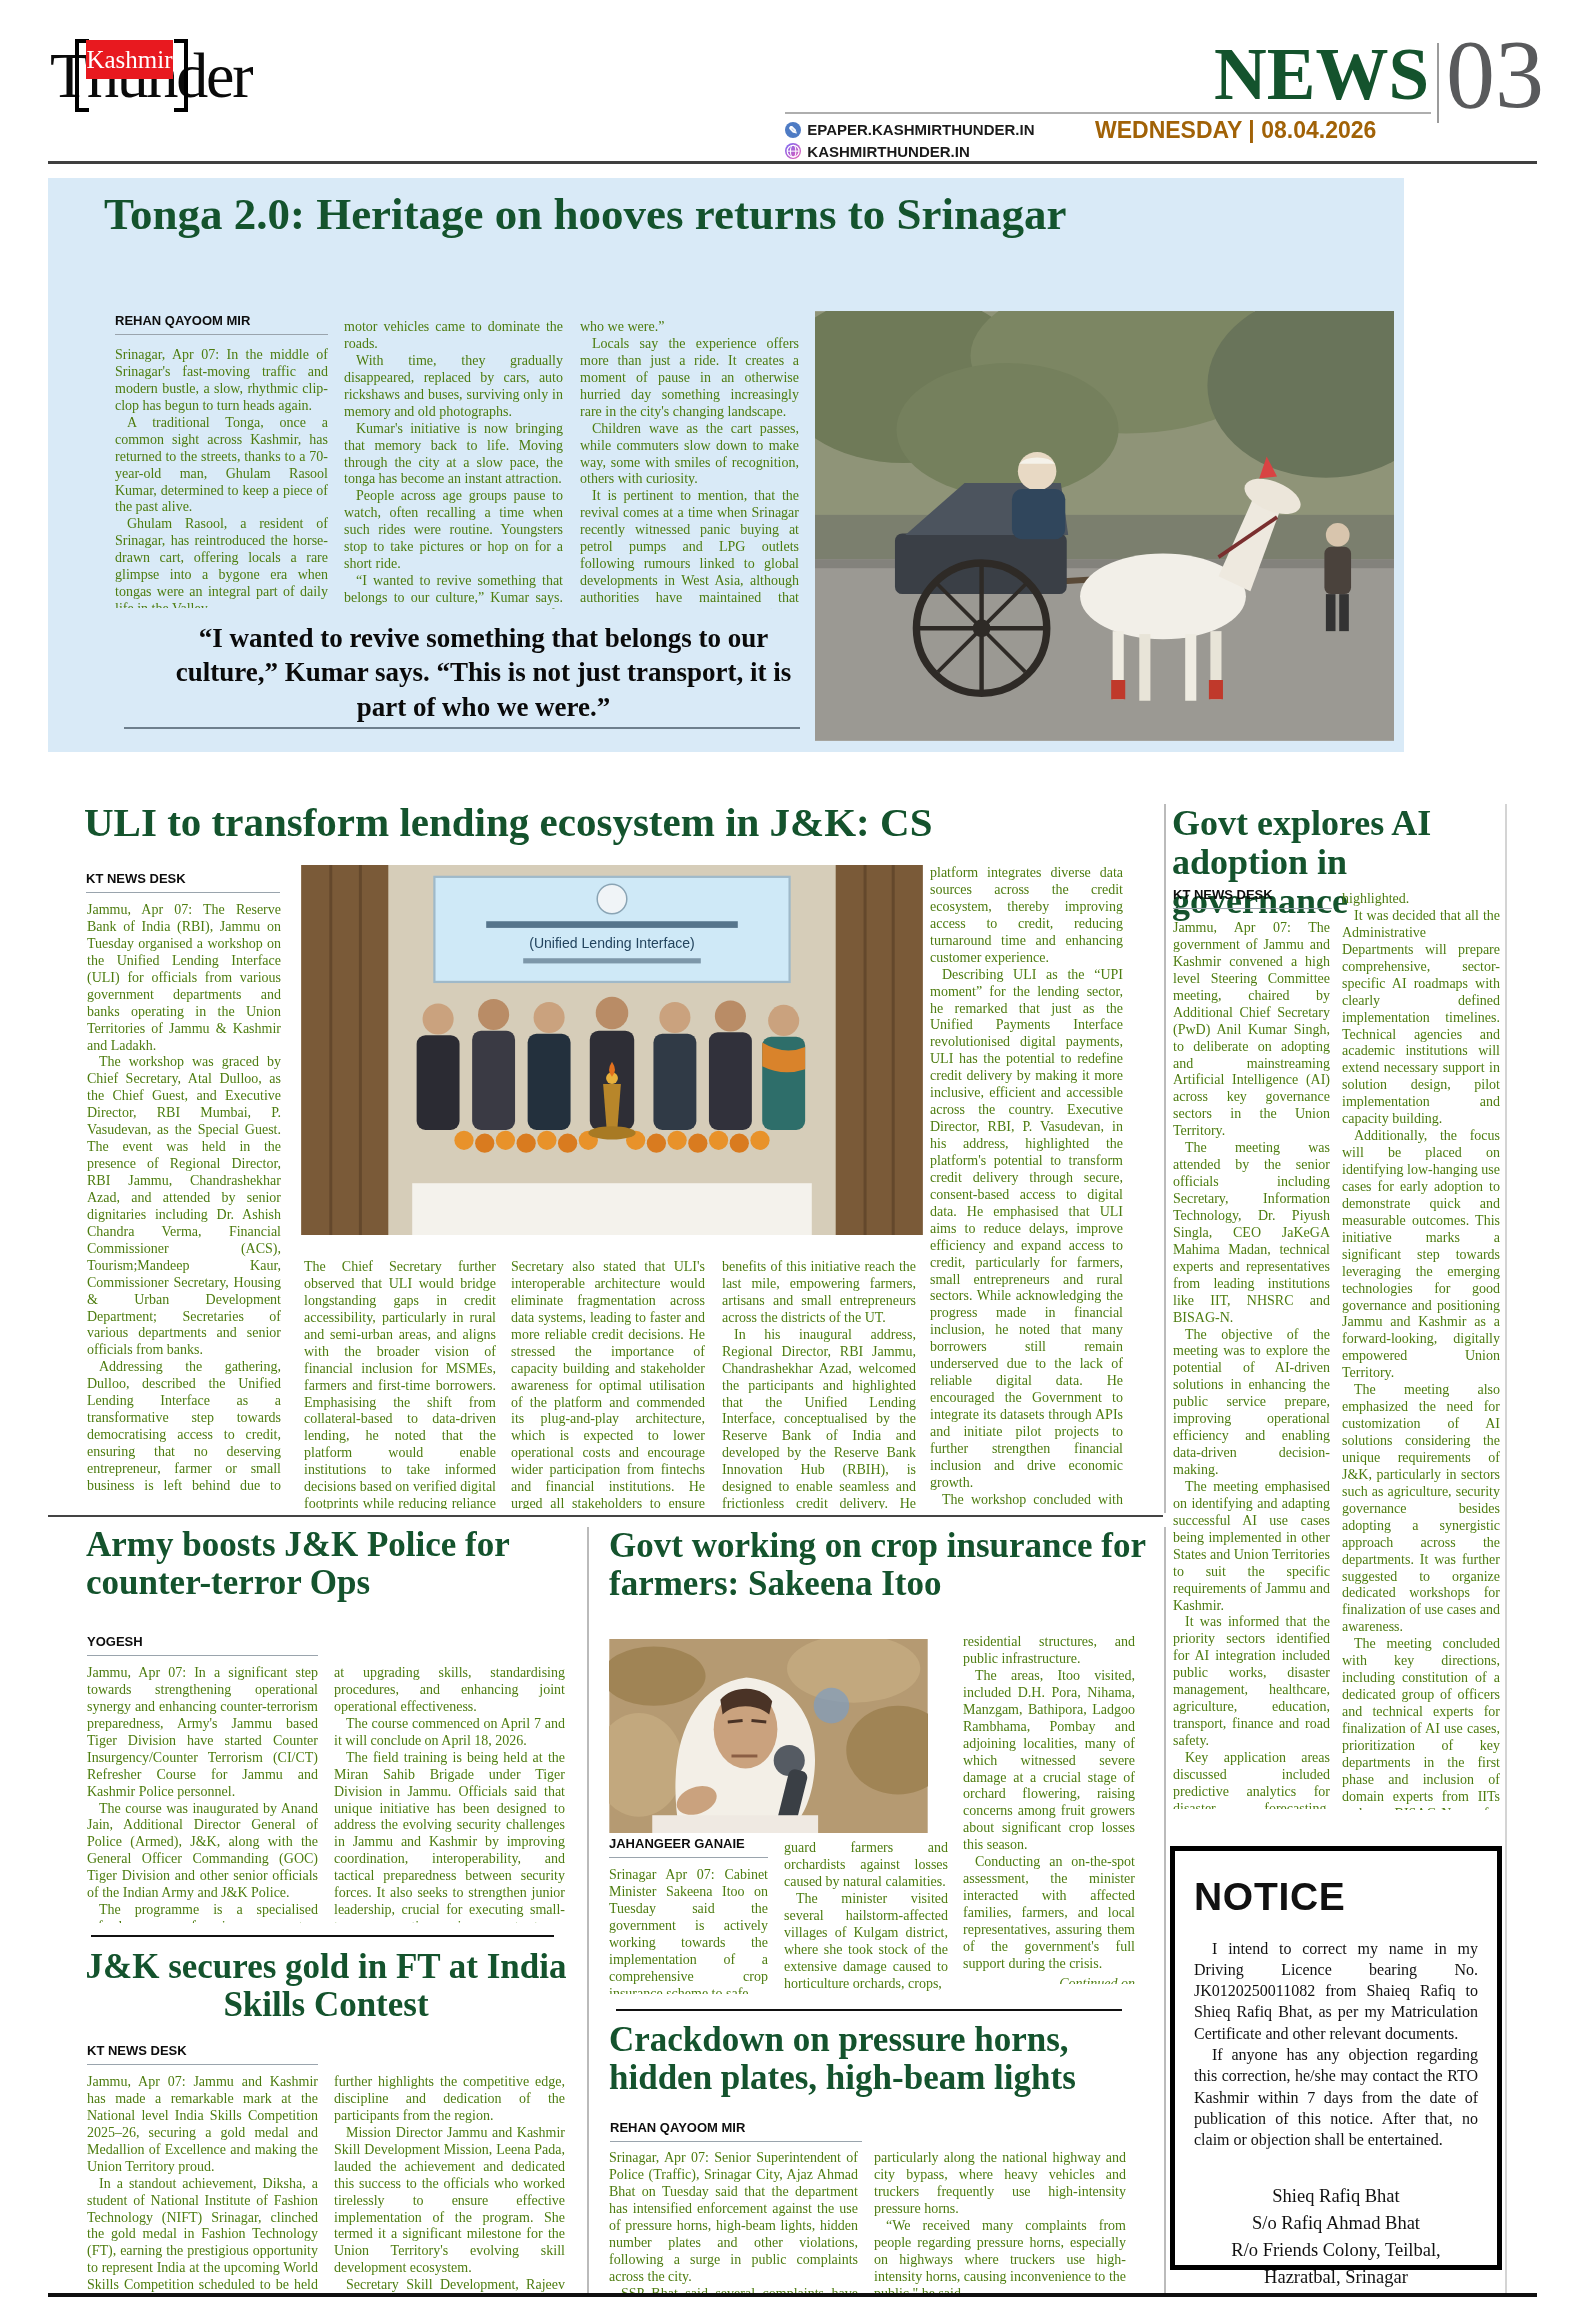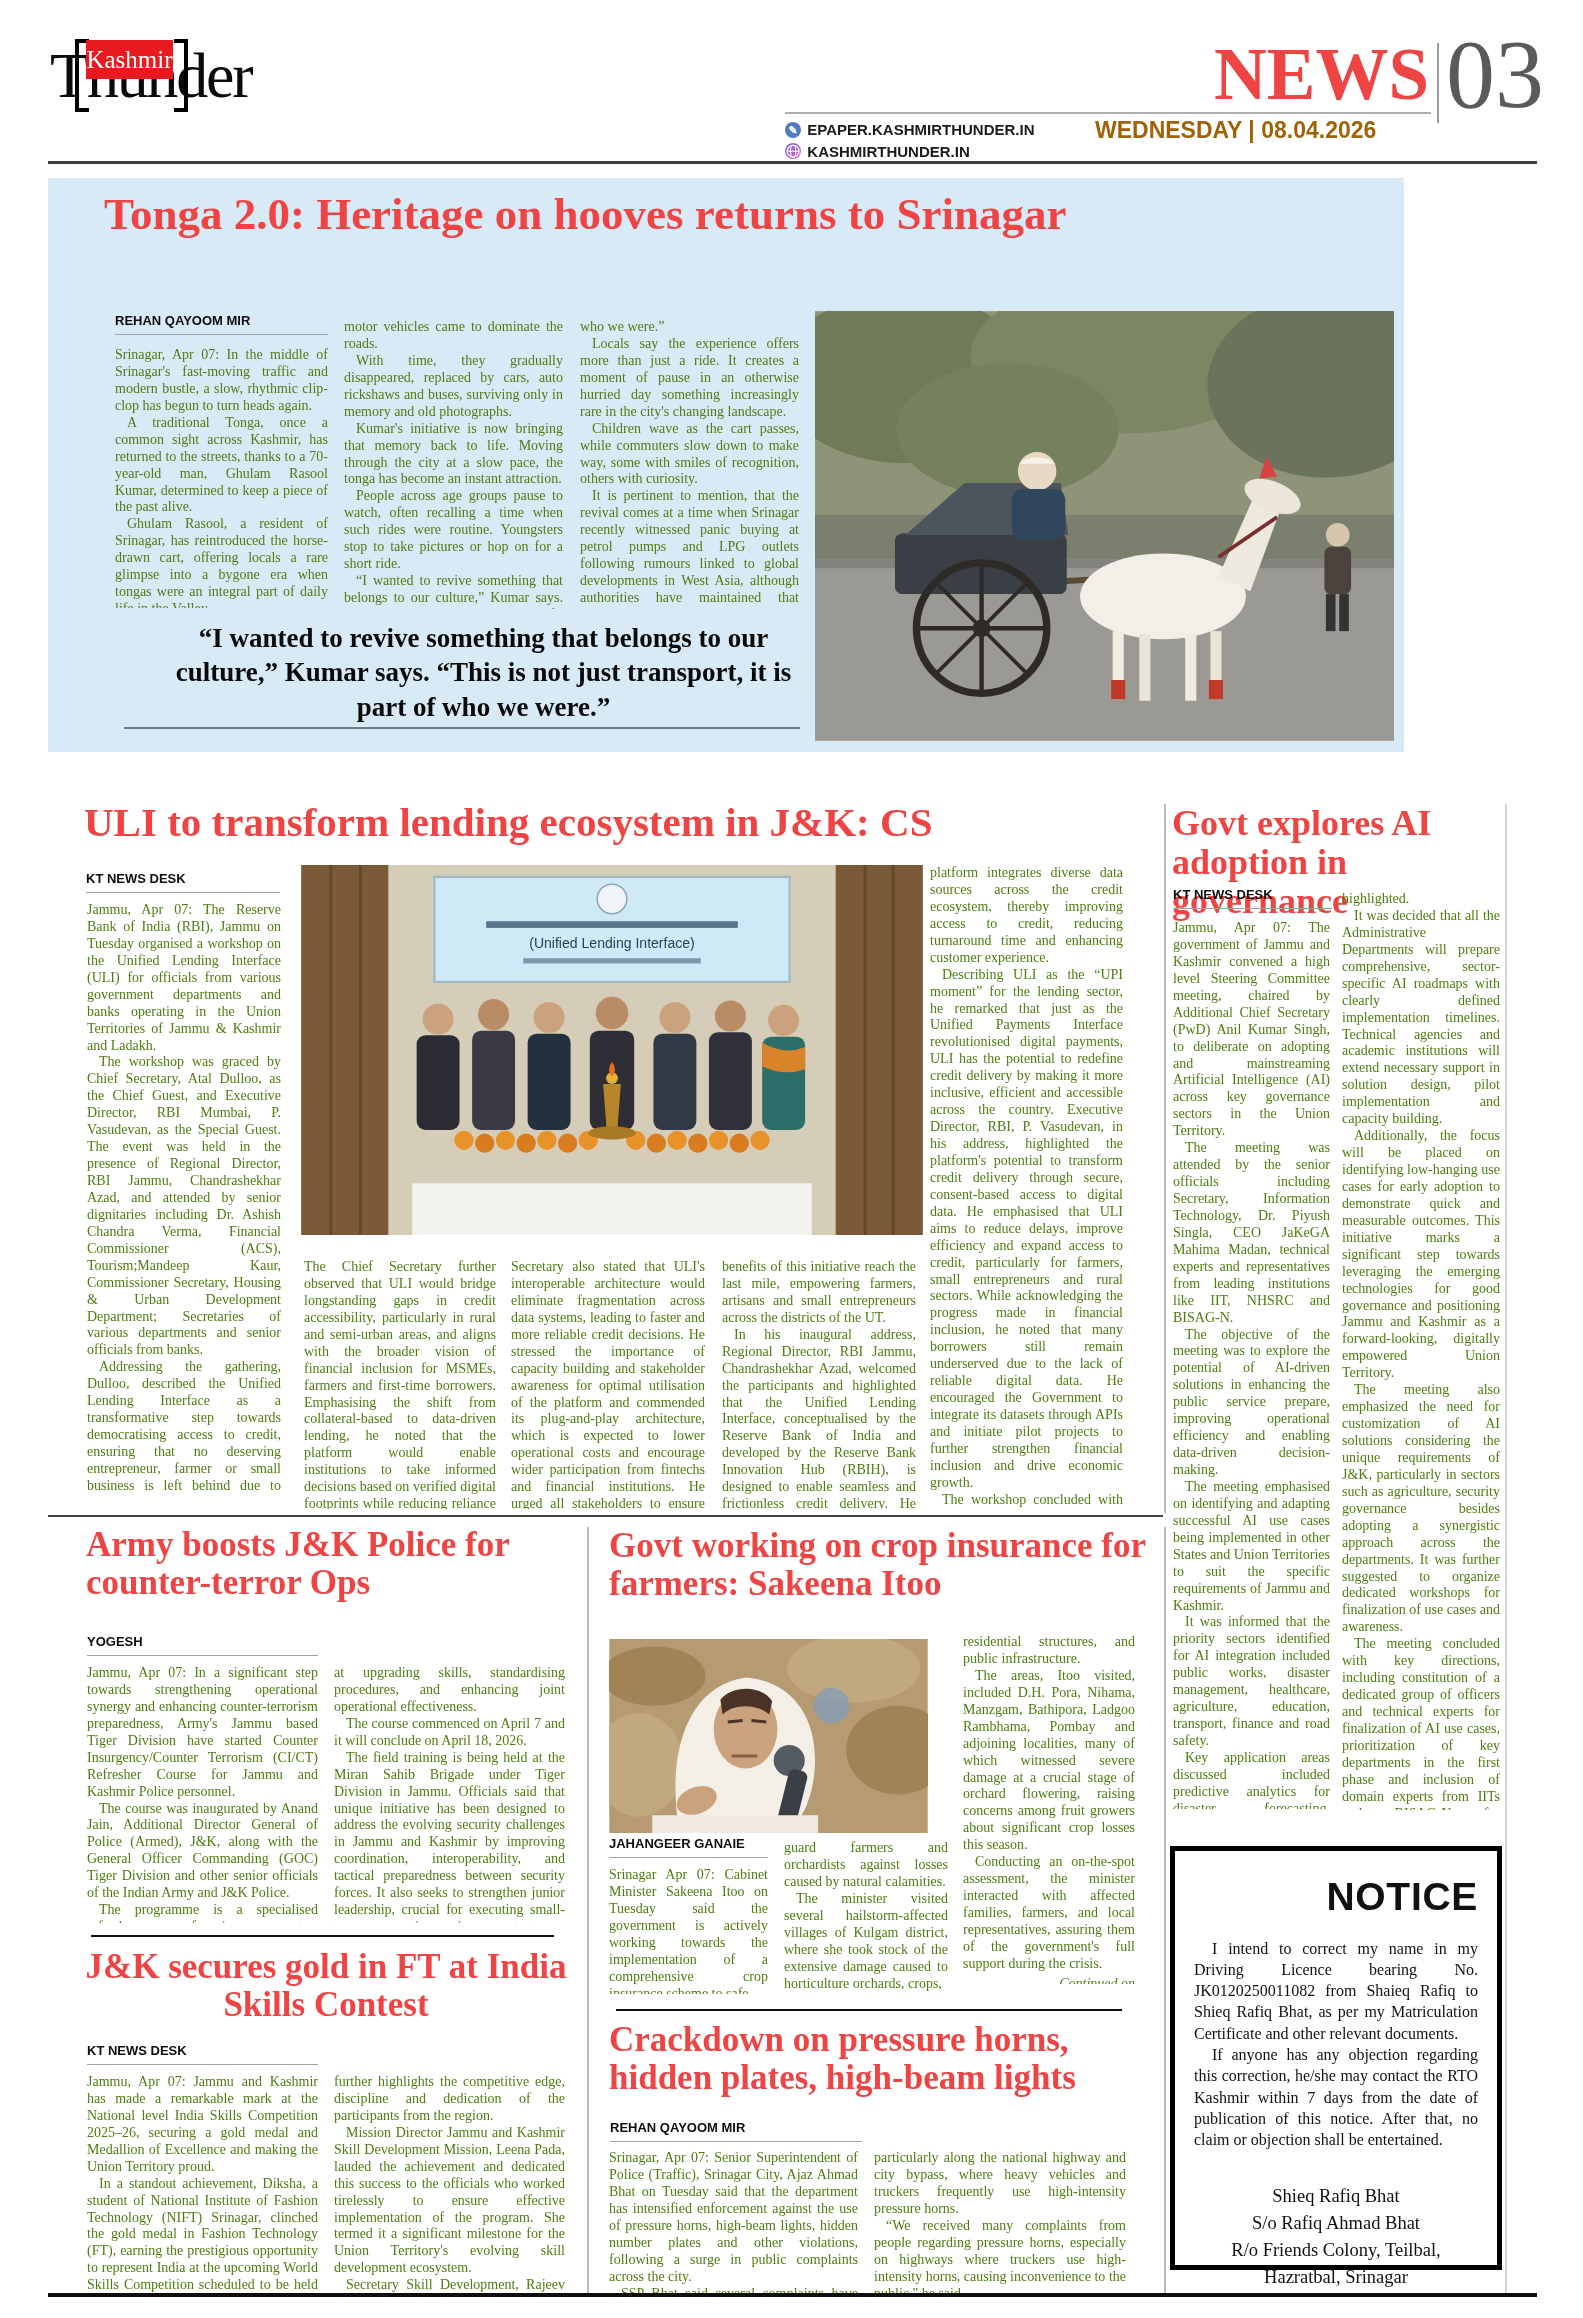--- a/index.html
+++ b/index.html
@@ -15,21 +15,21 @@
   .news-vline{left:1437px;top:43px;width:1.5px;height:80px;background:#9b9b9b;}
   .news-rule{left:785px;top:112px;width:646px;height:2.2px;background:#aeaeae;}
   .url-block{left:785px;top:119px;width:304px;font-family:"Liberation Sans",sans-serif;font-weight:bold;font-size:15px;color:#1b1b1b;}
   .url-row{display:flex;align-items:center;height:21.5px;}
   .hicon{display:inline-block;width:16.3px;height:16.3px;border-radius:50%;margin-right:6px;text-align:center;line-height:16.3px;font-size:11px;color:#fff;}
   .icon-pencil{background:#4e7bc4;}
   .icon-globe{background:linear-gradient(135deg,#7b6cf6,#e85bb0);}
   .date-line{left:1095px;top:117px;width:337px;font-family:"Liberation Sans",sans-serif;font-weight:bold;font-size:23px;color:#a16207;}
   .header-rule{left:48px;top:161px;width:1489px;height:3px;background:#3f3f3f;}
   
-  .headline{font-weight:bold;color:#ef4444;line-height:1.08;}
+  .headline{font-weight:bold;color:#14532d;line-height:1.08;}
   .byline{font-family:"Liberation Sans",sans-serif;font-weight:bold;font-size:13px;color:#0d0d0d;border-bottom:1.5px solid #9aa4ad;padding-bottom:6px;}
   .col{font-size:14px;line-height:1.21;text-align:justify;overflow:hidden;color:#4d7c0f;}
   .paras p{margin:0;text-indent:12px;}
   .paras p:first-child{text-indent:0;}
   .continued{text-align:right;font-style:italic;font-size:14px;line-height:1.2;margin-top:3px;}
   .photo{overflow:hidden;}
   .photo svg{display:block;}
   
   .tonga-bg{left:48px;top:178px;width:1356px;height:574px;background:#d9eaf7;}
   .tonga-headline{left:104px;top:190px;width:1245px;font-size:45px;text-align:left;}
@@ -54,21 +54,21 @@
   .vr2{left:587px;top:1527px;width:1.5px;height:766px;background:#bbb;}
   .vr3{left:1164px;top:1527px;width:1.5px;height:766px;background:#bbb;}
   .vr4{left:1505px;top:804px;width:1.5px;height:1489px;background:#d4d4d4;}
   
   .ai-headline{left:1172px;top:804px;width:330px;font-size:36px;}
   .ai-byline{left:1173px;top:887px;width:159px;}
   .ai-c1{left:1173px;top:920px;width:157px;height:889px;}
   .ai-c2{left:1342px;top:891px;width:158px;height:919px;}
   
   .notice-box{left:1170px;top:1846px;width:332px;height:424px;border:5.2px solid #000;background:#fff;box-sizing:border-box;padding:13.3px 19px;}
-  .notice-title{font-family:"Liberation Sans",sans-serif;font-weight:bold;font-size:39px;text-align:right;letter-spacing:0.7px;margin:10.4px 0 19px 0;}
+  .notice-title{font-family:"Liberation Sans",sans-serif;font-weight:bold;font-size:39px;text-align:left;letter-spacing:0.7px;margin:10.4px 0 19px 0;}
   .notice-body{font-size:16px;line-height:1.33;text-align:justify;}
   .notice-body p{margin:0;text-indent:18px;}
   .notice-sig{margin-top:33px;font-size:18.5px;line-height:1.45;text-align:center;}
   .notice-sig p{margin:0;text-indent:0;}
   
   .army-headline{left:86px;top:1526px;width:493px;font-size:35px;}
   .army-byline{left:87px;top:1634px;width:231px;}
   .army-c1{left:87px;top:1665px;width:231px;height:258px;}
   .army-c2{left:334px;top:1665px;width:231px;height:258px;}
   .mid-divider1{left:91px;top:1935px;width:463px;height:2.2px;background:#111;}

